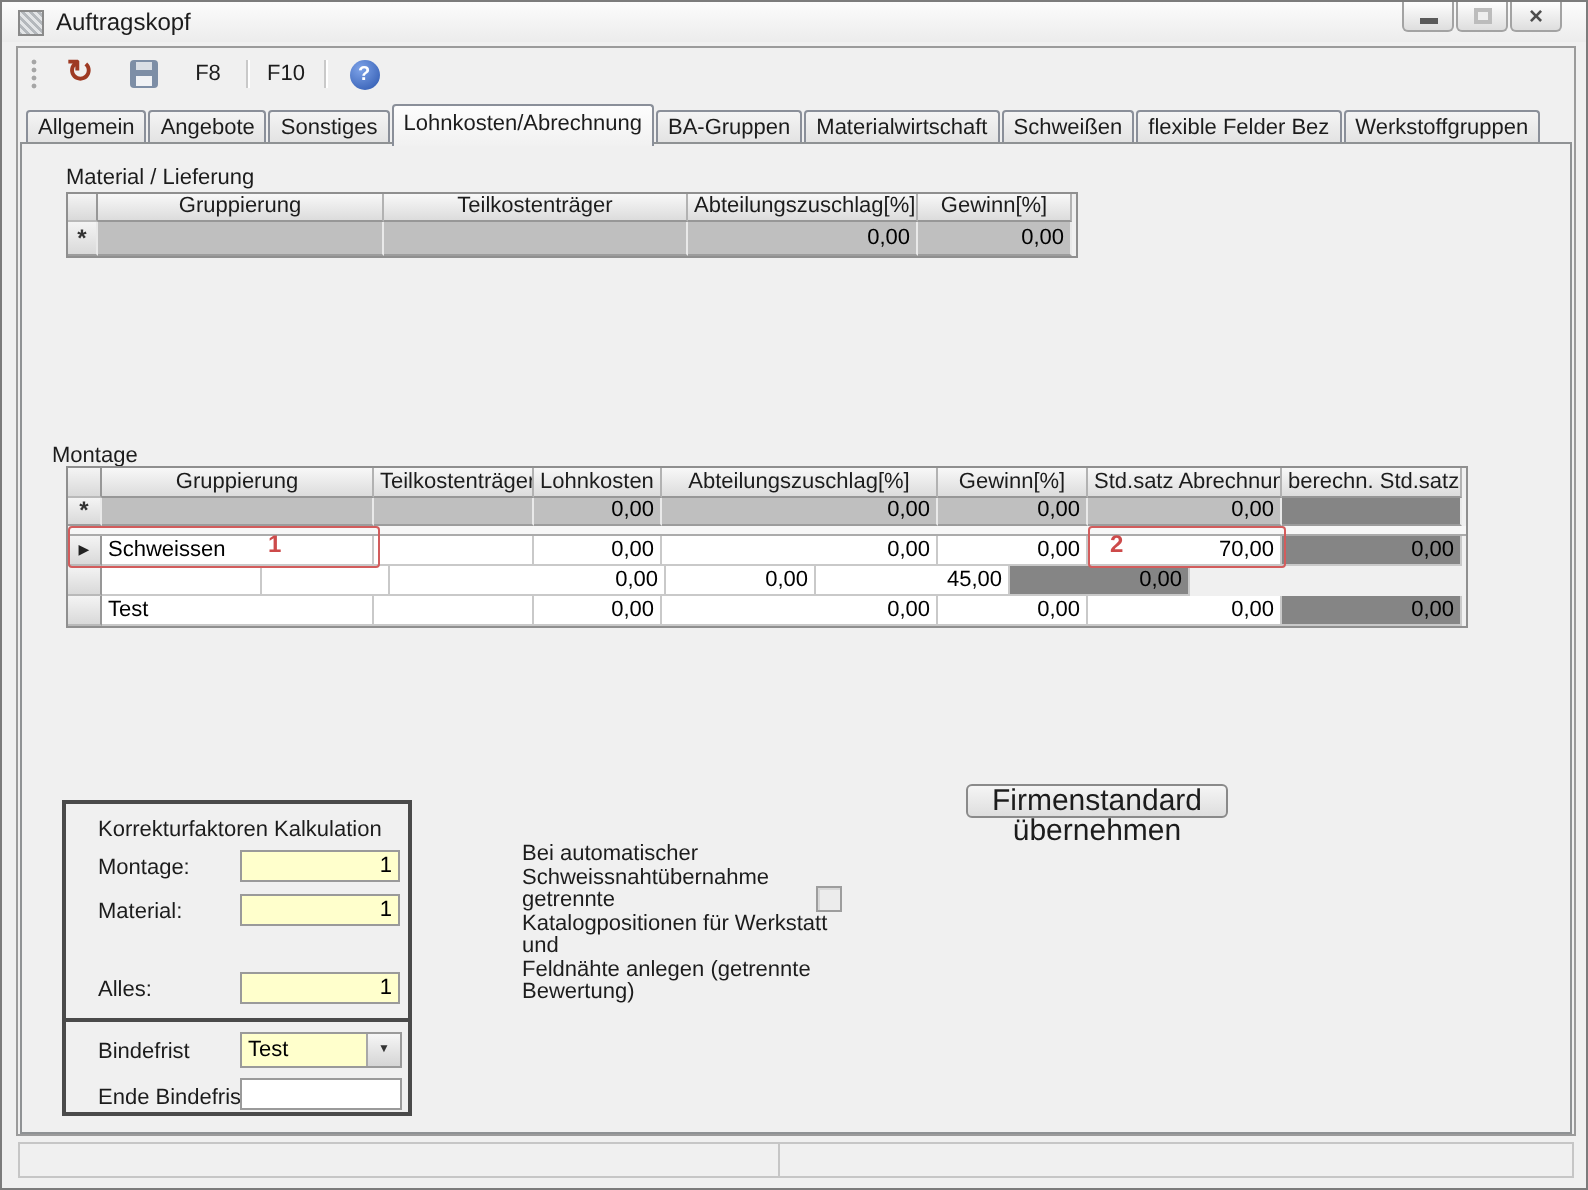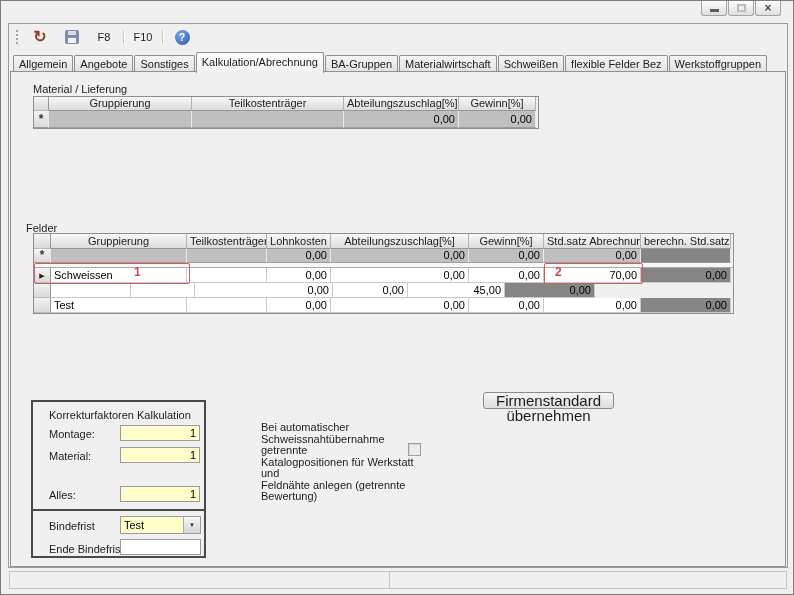--- a/index.html
+++ b/index.html
@@ -105,20 +105,24 @@
   .sb-panel { border-right:1px solid #c6c6c6; box-sizing:border-box; height:100%; }
   .sb-left { width:380px; }
   .sb-date { width:169px; display:flex; align-items:center; justify-content:center; font-size:11px; color:#1c1c1c; }
   .sb-right { flex:1; border-right:none; }
 </style>
 </head>
 <body>
 
 <div class="window">
 
+  <div class="titlebar">
+    <span class="app-icon"></span>
+    <span class="title-text">Auftragskopf</span>
+  </div>
   <div class="winbtns">
     <div class="winbtn">
         <span class="glyph-min"></span>
       </div>
     <div class="winbtn">
         <span class="glyph-max"></span>
       </div>
     <div class="winbtn">
         <span class="glyph-close">×</span>
       </div>
@@ -140,21 +144,21 @@
       <div class="tsep"></div>
       <div class="tbtn">
           <span class="help-glyph">?</span>
         </div>
     </div>
 
     <div class="tabstrip">
       <div class="tab">Allgemein</div>
       <div class="tab">Angebote</div>
       <div class="tab">Sonstiges</div>
-      <div class="tab active">Kalkulation/Abrechnung</div>
+      <div class="tab active">Lohnkosten/Abrechnung</div>
       <div class="tab">BA-Gruppen</div>
       <div class="tab">Materialwirtschaft</div>
       <div class="tab">Schweißen</div>
       <div class="tab">flexible Felder Bez</div>
       <div class="tab">Werkstoffgruppen</div>
     </div>
 
     <div class="tabpage">
 
       <div class="sec-label" style="left:22px; top:11px;">Material / Lieferung</div>
@@ -168,21 +172,21 @@
         </div>
         <div class="grow newrow">
           <div class="gc grhdr ma0 h17 star">*</div>
           <div class="gc ma1 h17"></div>
           <div class="gc ma2 h17"></div>
           <div class="gc ma3 h17 num">0,00</div>
           <div class="gc ma4 h17 num">0,00</div>
         </div>
       </div>
 
-      <div class="sec-label" style="left:15px; top:150px;">Felder</div>
+      <div class="sec-label" style="left:15px; top:150px;">Montage</div>
       <div class="grid" style="left:22px; top:161px; width:699px;">
         <div class="grow">
           <div class="gc grhdr mc0 h15"></div>
           <div class="gc ghead mc1 h15">Gruppierung</div>
           <div class="gc ghead mc2 h15">Teilkostenträger</div>
           <div class="gc ghead mc3 h15">Lohnkosten</div>
           <div class="gc ghead mc4 h15">Abteilungszuschlag[%]</div>
           <div class="gc ghead mc5 h15">Gewinn[%]</div>
           <div class="gc ghead mc6 h15">Std.satz Abrechnung</div>
           <div class="gc ghead mc7 h15">berechn. Std.satz Abr</div>

